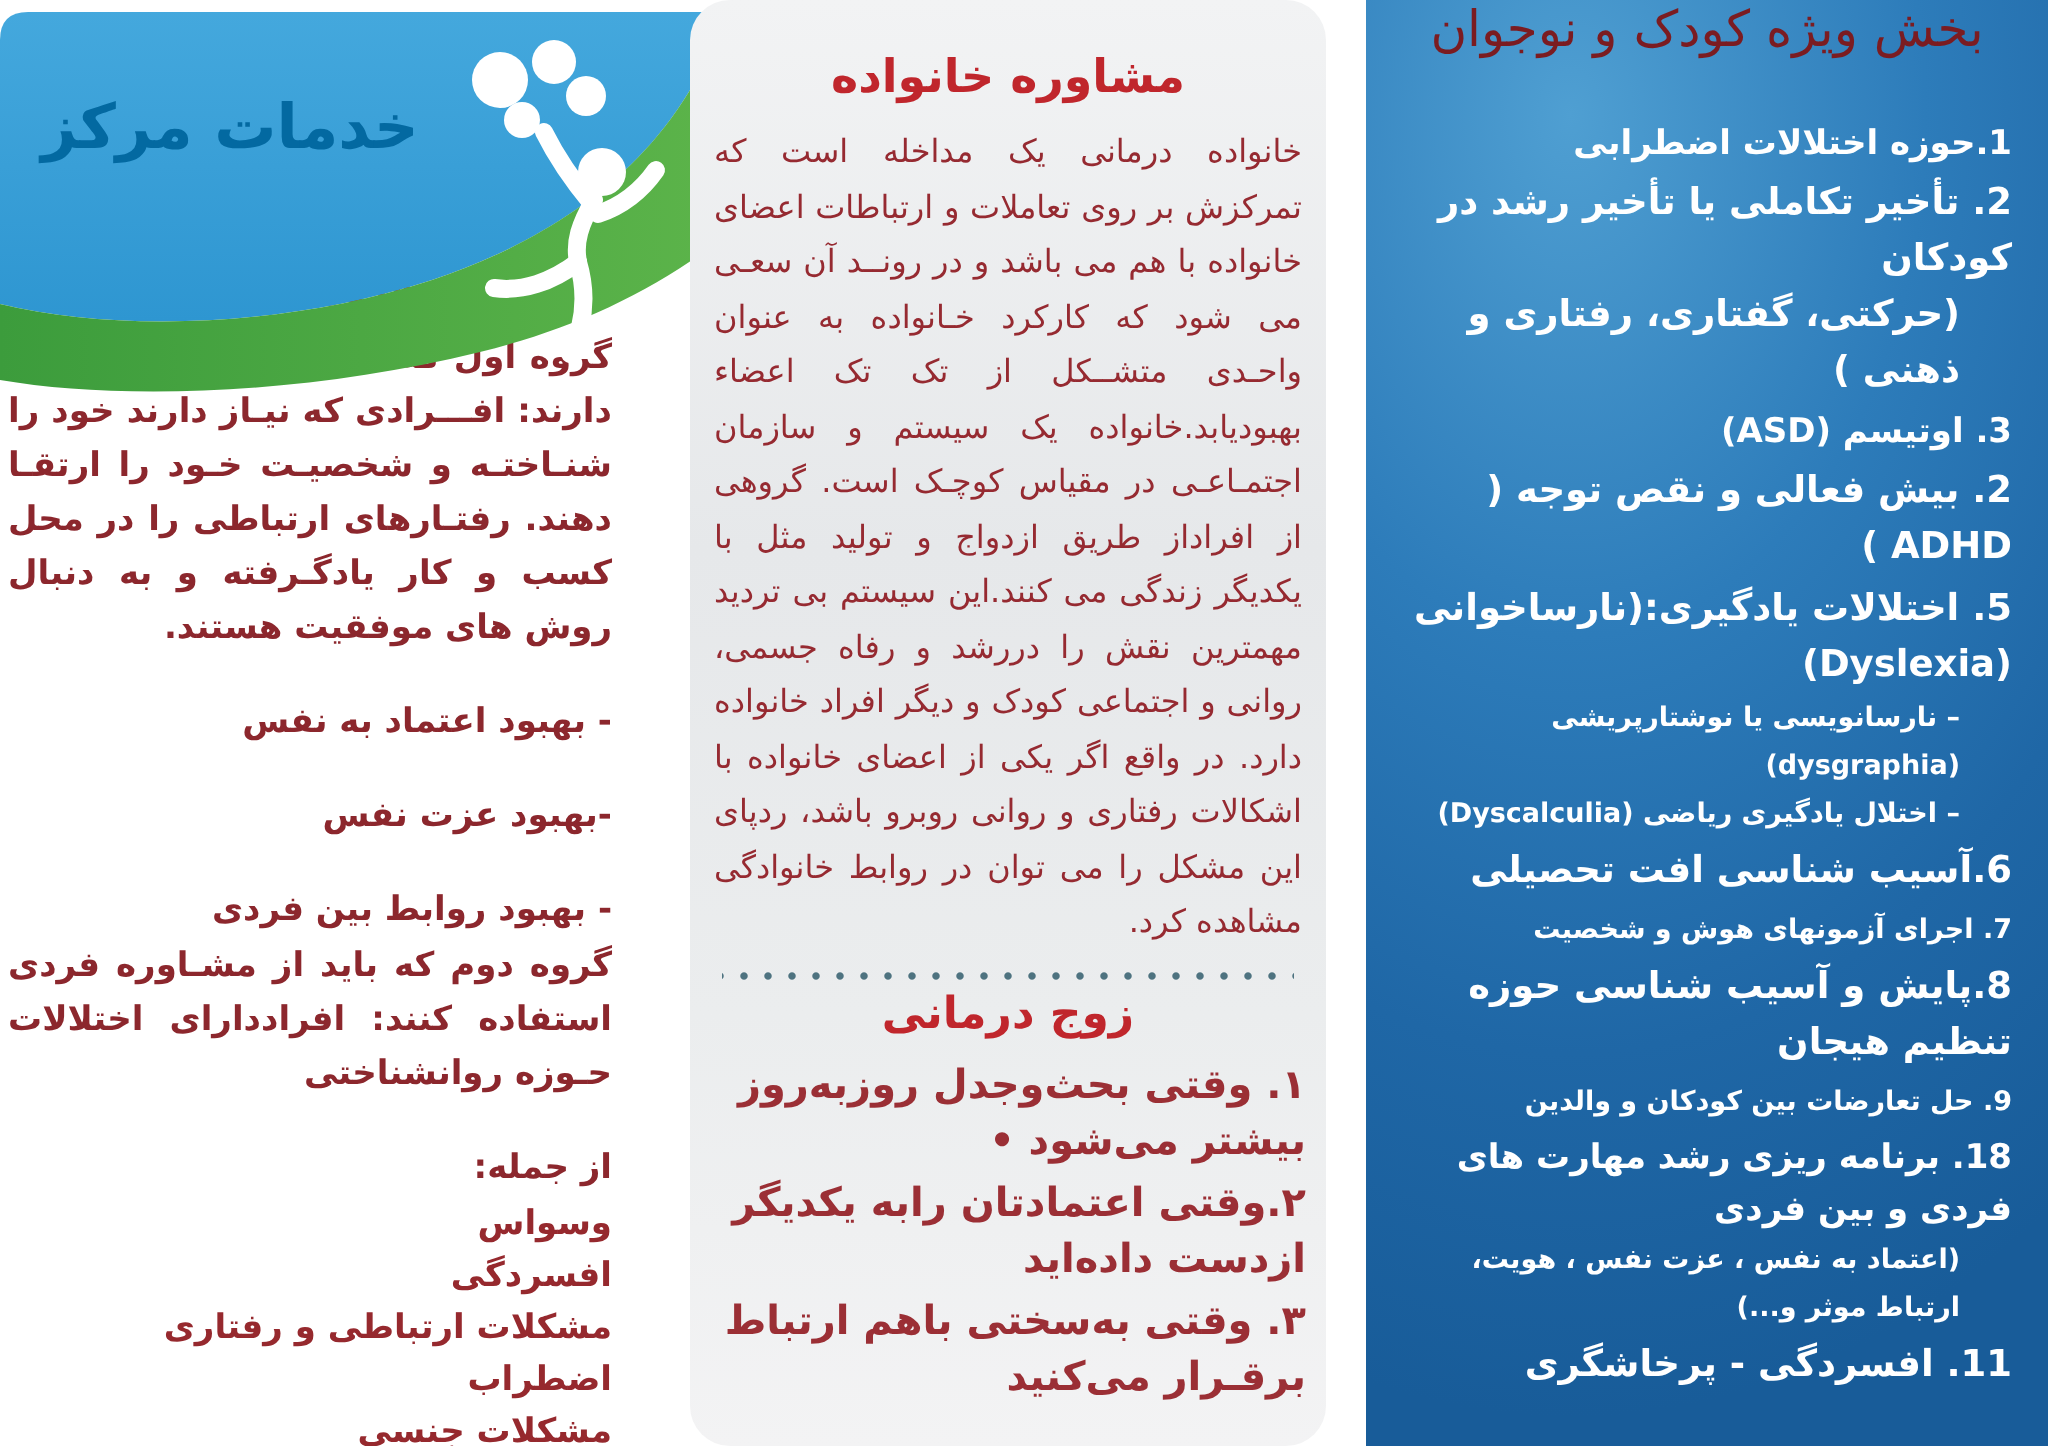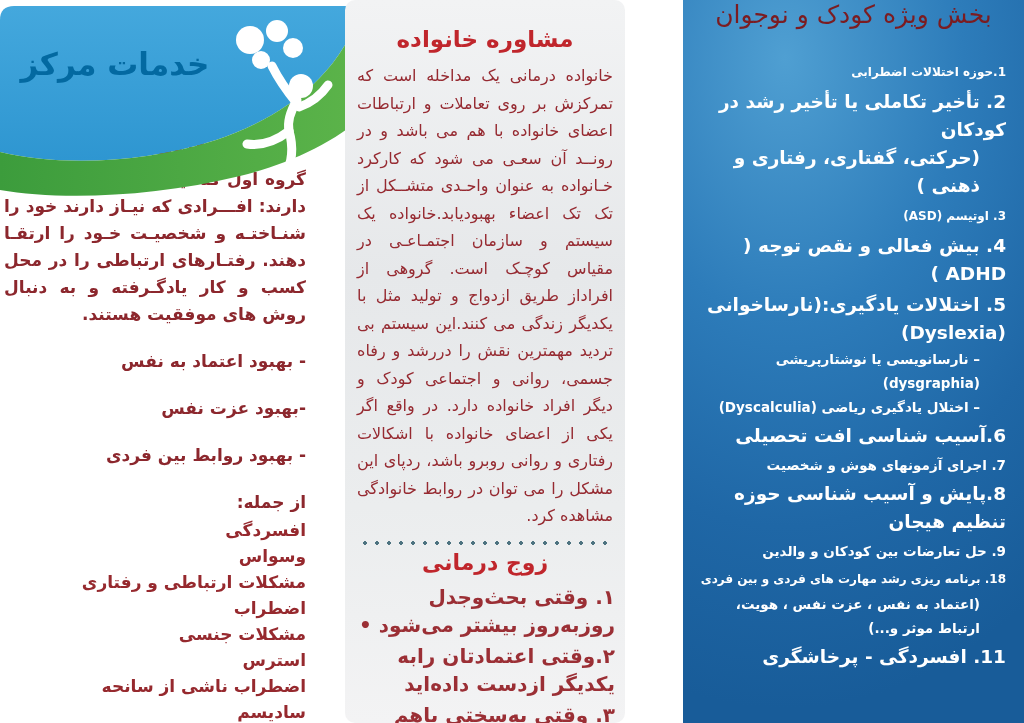--- a/index.html
+++ b/index.html
@@ -26,22 +26,22 @@
     color:var(--body-maroon,#8c272d);font-size:17px;font-weight:bold;line-height:27px;
     text-align:justify;text-align-last:right;margin:0 0 1px;
   }
   .left-para.tight{text-align:right;text-align-last:auto;margin-top:20px;}
   .disorder-line{
     color:#96292e;font-size:17px;font-weight:bold;line-height:26px;text-align:right;
   }
 
   
   .panel-mid{
-    position:absolute;left:345px;top:0;width:280px;height:723px;z-index:1;
-    border-radius:10px;
+    position:absolute;left:345px;top:0;width:318px;height:723px;z-index:1;
+    border-radius:20px;
     background:linear-gradient(180deg,#f2f3f4 0%,#e6e8ea 38%,#ebedee 70%,#f3f3f4 100%);
   }
   .mid-title{
     margin:26px 0 10px;text-align:center;
     color:var(--heading-red,#c0262c);font-size:23px;font-weight:bold;
   }
   .mid-body{
     margin:0 12px;color:#962a31;font-size:16px;font-weight:normal;line-height:27.5px;
     text-align:justify;text-align-last:right;
   }
@@ -62,21 +62,21 @@
     background:radial-gradient(130% 90% at 30% 8%,#4f9fd2 0%,#2d7cba 40%,#1f67a6 72%,#185c99 100%);
   }
   .child-title{
     text-align:center;
     color:var(--child-heading-maroon,#7b1c21);font-size:25px;font-weight:normal;
   }
   .child-list{margin:30px 18px 0 10px;}
   .child-item{margin-bottom:3px;}
   .child-line{color:#ffffff;text-align:right;}
   .child-line.lg{font-size:18.5px;font-weight:bold;line-height:28px;}
-  .child-line.md{font-size:12px;font-weight:bold;line-height:26px;}
+  .child-line.md{font-size:17px;font-weight:bold;line-height:26px;}
   .child-line.sm{font-size:13.5px;font-weight:bold;line-height:24px;}
   .child-line.sub{padding-right:26px;}
 </style>
 </head>
 <body>
 
 <div class="page" dir="rtl">
 
   <div class="panel-left">
     <svg class="header-art" viewBox="0 0 452 238" aria-hidden="true">
@@ -110,24 +110,25 @@
     <div class="brand-title">خدمات مرکز</div>
 
     <div class="left-content">
       <div class="sec-title">مشاوره فردی</div>
       <div class="left-para">گروه اول که نیـاز به مشـاوره فردی دارند: افـــرادی که نیـاز دارند خود را شنـاختـه و شخصیـت خـود را ارتقـا دهند.  رفتـارهای ارتباطی را در محل کسب و کار یادگـرفته و به دنبال  روش های موفقیت هستند.</div>
       <div>
           <div class="left-para tight">- بهبود اعتماد به نفس</div>
           <div class="left-para tight">-بهبود عزت نفس</div>
           <div class="left-para tight">- بهبود روابط بین فردی</div>
         </div>
+      <div class="left-para">گروه دوم که باید از مشـاوره فردی استفاده کنند: افراددارای اختلالات حـوزه روانشناختی</div>
       <div class="left-para tight">از جمله:</div>
       <div>
+          <div class="disorder-line">وسواس</div>
           <div class="disorder-line">افسردگی</div>
-          <div class="disorder-line">وسواس</div>
           <div class="disorder-line">مشکلات ارتباطی و رفتاری</div>
           <div class="disorder-line">اضطراب</div>
           <div class="disorder-line">مشکلات جنسی</div>
           <div class="disorder-line">استرس</div>
           <div class="disorder-line">اضطراب ناشی از سانحه</div>
           <div class="disorder-line">سادیسم</div>
         </div>
     </div>
   </div>
 
@@ -150,21 +151,21 @@
           <div class="child-line md">1.حوزه اختلالات  اضطرابی</div>
         </div>
         <div class="child-item">
           <div class="child-line lg">2. تأخیر تکاملی یا تأخیر رشد در کودکان</div>
           <div class="child-line lg sub">(حرکتی، گفتاری، رفتاری و ذهنی )</div>
         </div>
         <div class="child-item">
           <div class="child-line md">3. اوتیسم (ASD)</div>
         </div>
         <div class="child-item">
-          <div class="child-line lg">4. بیش فعالی و نقص توجه ( ADHD )</div>
+          <div class="child-line lg">2. بیش فعالی و نقص توجه ( ADHD )</div>
         </div>
         <div class="child-item">
           <div class="child-line lg">5. اختلالات یادگیری:(نارساخوانی (Dyslexia)</div>
           <div class="child-line sm sub">– نارسانویسی یا نوشتارپریشی (dysgraphia)</div>
           <div class="child-line sm sub">– اختلال یادگیری ریاضی (Dyscalculia)</div>
         </div>
         <div class="child-item">
           <div class="child-line lg">6.آسیب شناسی افت تحصیلی</div>
         </div>
         <div class="child-item">

